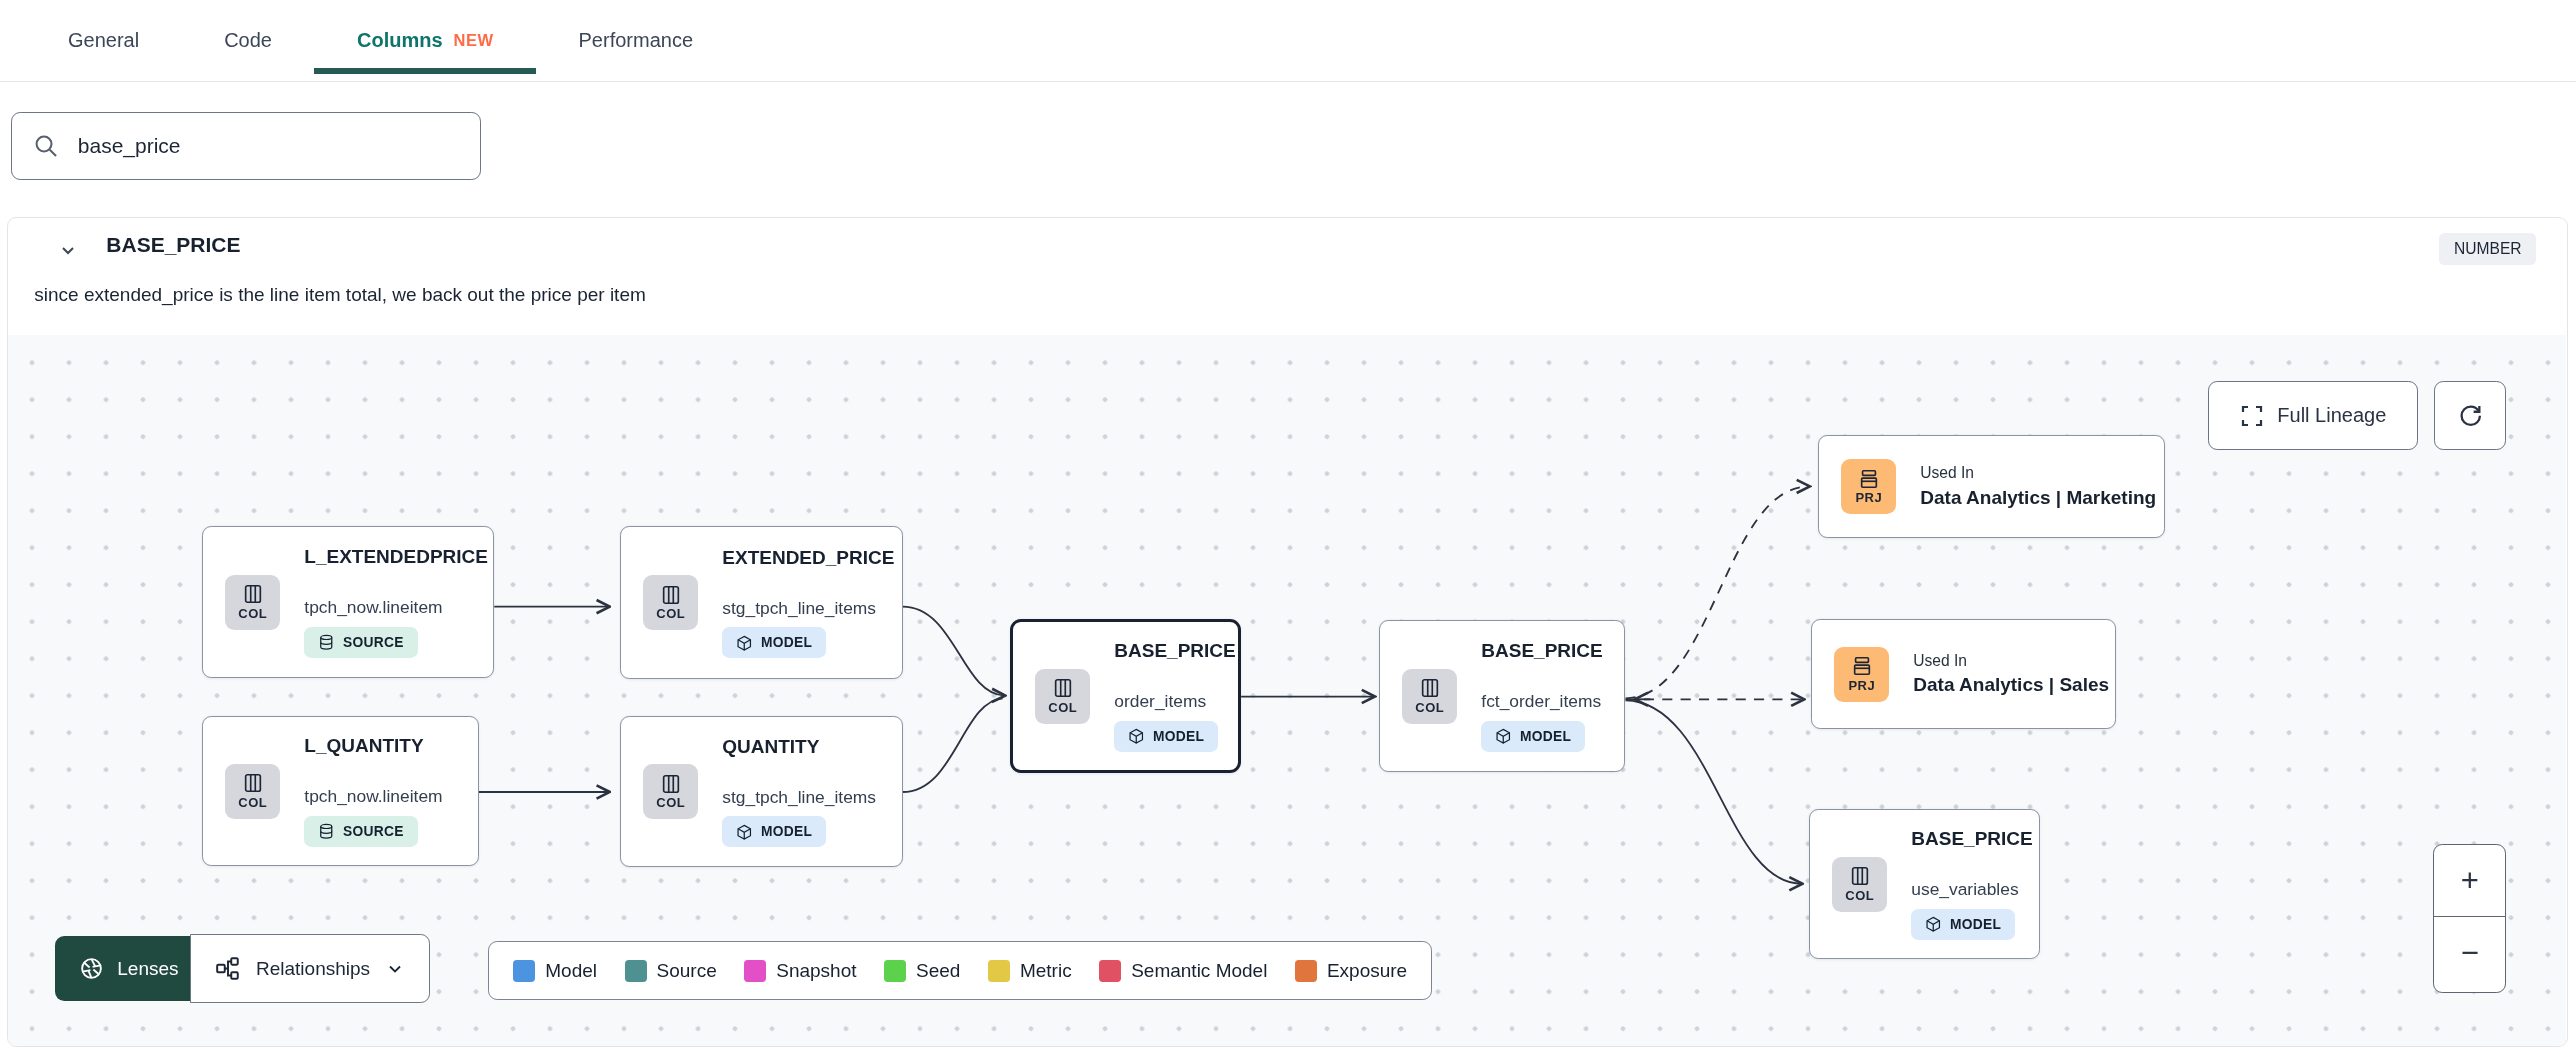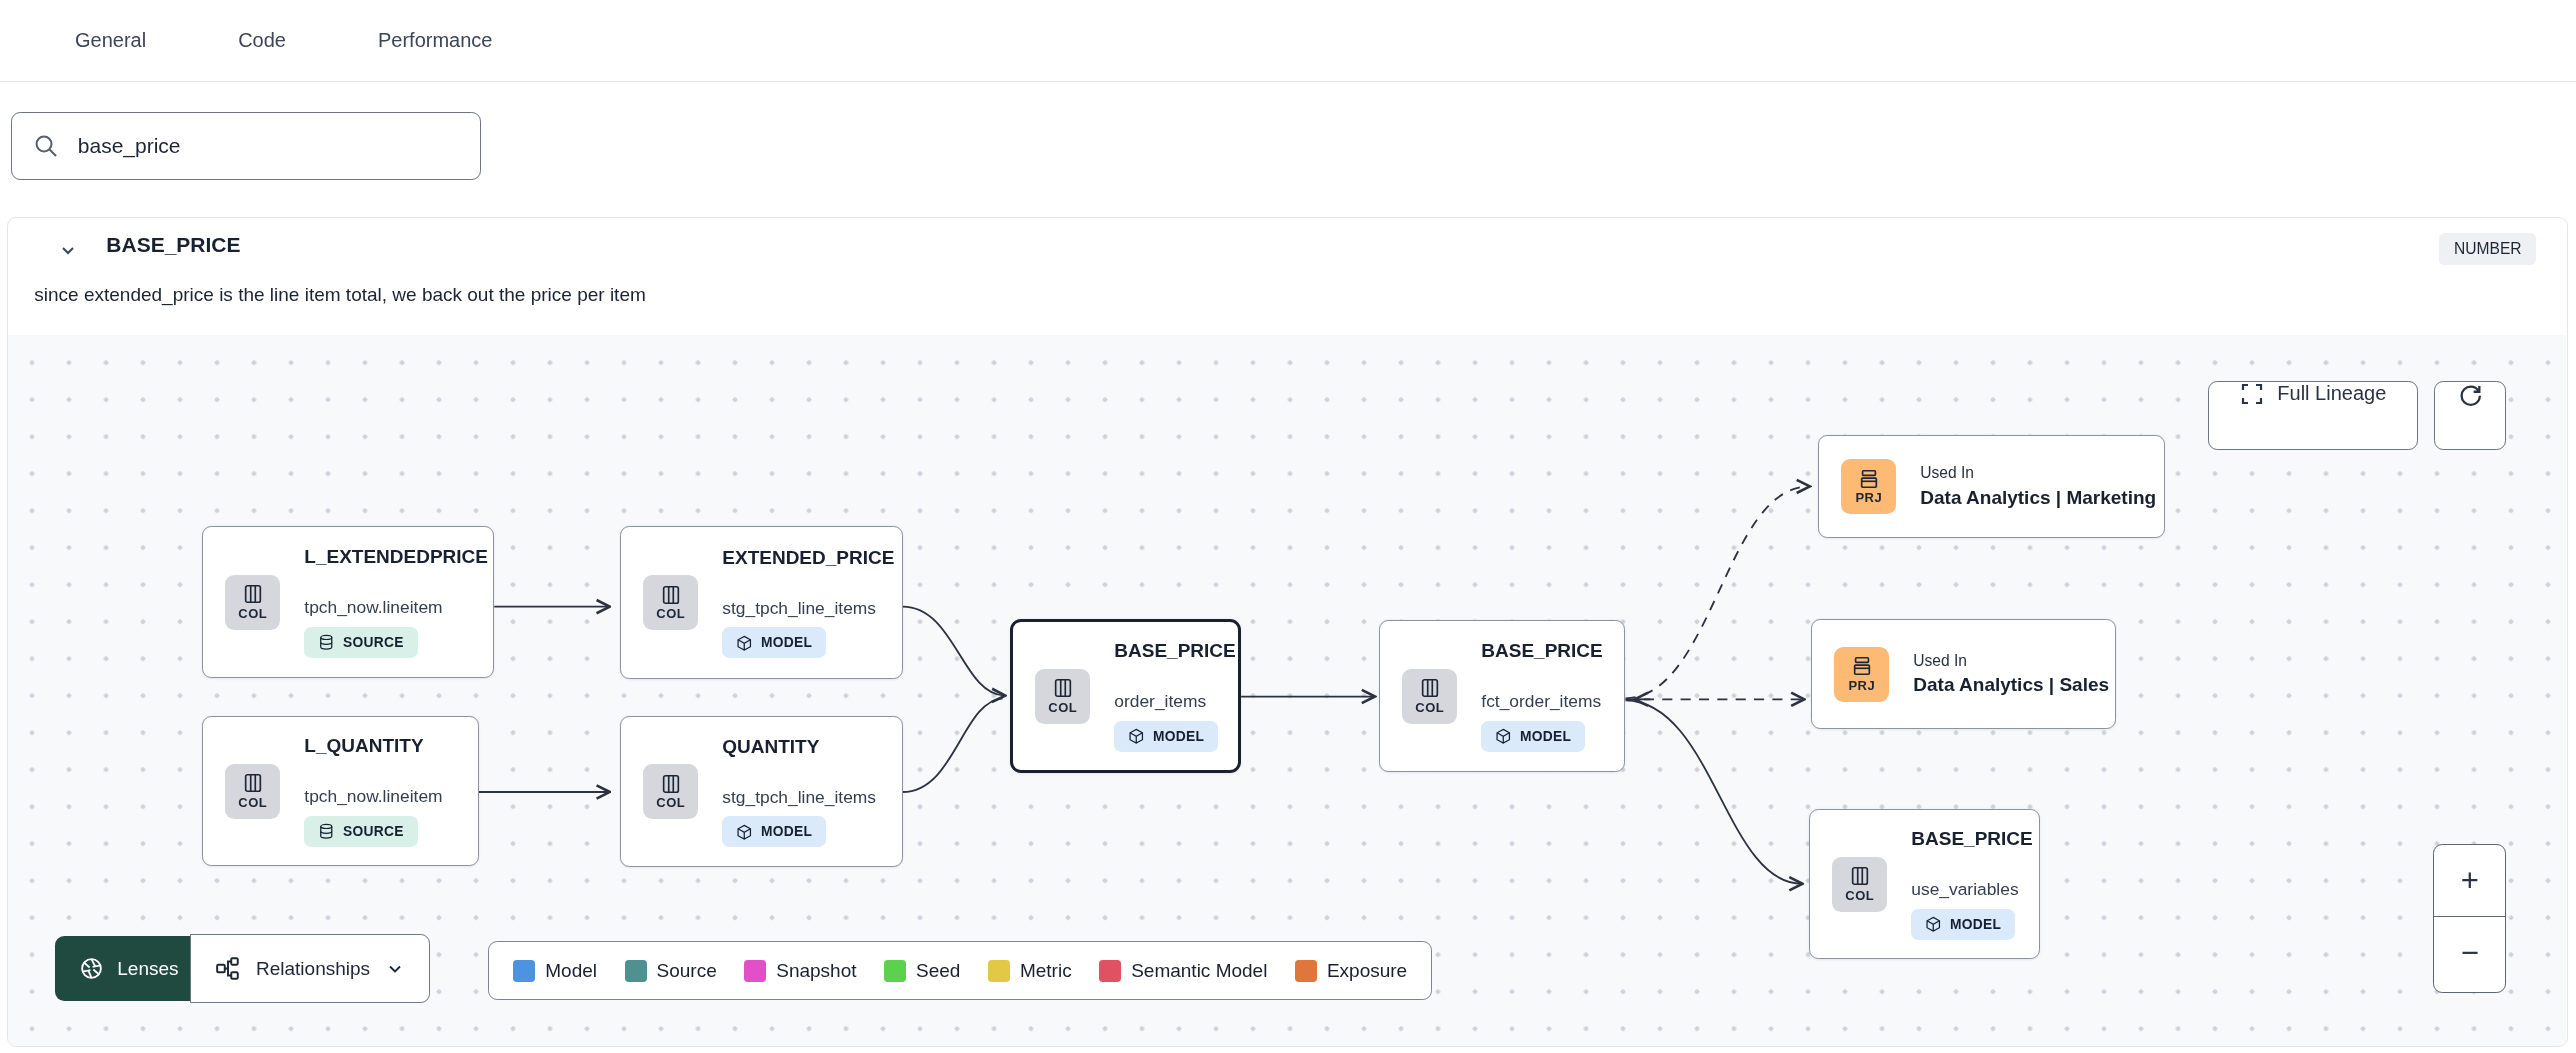--- a/index.html
+++ b/index.html
@@ -3,21 +3,21 @@
 <meta charset="utf-8">
 <style>
   * { margin:0; padding:0; box-sizing:border-box; }
   html,body { width:2576px; height:1053px; background:#ffffff;
     font-family:"Liberation Sans", sans-serif; color:#1c2636; }
   #app { position:relative; width:2576px; height:1053px; overflow:hidden; background:#fff; }
 
   
   .tabbar { position:absolute; left:0; top:0; width:2576px; height:82px;
     border-bottom:1.8px solid #e4e6e9; display:flex; align-items:center; gap:85px; padding-left:68px; }
-  .tab { display:flex; align-items:center; gap:11px; height:64px; font-size:20px; color:#3c4657; cursor:pointer; position:relative;margin-left:7px; }
+  .tab { display:flex; align-items:center; gap:11px; height:64px; font-size:20px; color:#3c4657; cursor:pointer; position:relative; }
   .tab.active { color:#0d756a; font-weight:700; }
   .tab.active::after { content:""; position:absolute; left:-43px; right:-42px; bottom:-1.8px; height:6.4px; background:#265a55; }
   .tab-new { color:#ff6a45; font-weight:700; font-size:16.5px; letter-spacing:0.5px; }
   .tab-pill { background:#e7e8ea; color:#1c2636; font-size:17.4px; border-radius:916px; padding:5.5px 13.8px; font-weight:400; }
 
   
   .searchwrap { position:absolute; left:11px; top:112px; width:470px; height:68px;
     border:1.8px solid #6b7585; border-radius:9.2px; background:#fff; display:flex; align-items:center; padding:0 20px; gap:18.3px; }
   .searchwrap input { border:none; outline:none; font-size:21px; color:#1c2636; width:100%;
     font-family:"Liberation Sans", sans-serif; background:transparent; }
@@ -51,21 +51,21 @@
   .nsub { font-size:17.4px; color:#333e4f;margin-top:21px; }
   .nbadge { display:inline-flex; align-items:center; gap:8.3px; border-radius:7.3px; padding:7.3px 13.8px;
     font-size:13.8px; font-weight:700; color:#15202e; letter-spacing:0.3px; }
   .nbadge.model { background:#daeafa; }
   .nbadge.source { background:#d9f0e9; }
   .usedin-label { font-size:15.6px; color:#28323f; }
   .usedin-title { font-size:19px; font-weight:700; color:#18212f; }
 
   
   .btn { position:absolute; background:#fff; border:1.8px solid #6b7484; border-radius:9.2px;
-    display:flex; justify-content:center; gap:13px; cursor:pointer; color:#2a3342; }
+    display:flex; align-items:center; justify-content:center; gap:13px; cursor:pointer; color:#2a3342; }
   .full-lineage { left:2200px; top:46px; width:210px; height:69px; font-size:20px; }
   .refresh { left:2426px; top:46px; width:72px; height:69px; }
   .zoomctl { position:absolute; left:2425px; top:509px; width:73px; height:149px;
     background:#fff; border:1.8px solid #5d6573; border-radius:9.2px; overflow:hidden; }
   .zoomctl .zbtn { width:100%; height:72px; display:flex; align-items:center; justify-content:center;
     font-size:31px; color:#2a3342; cursor:pointer; }
   .zoomctl .zbtn:first-child { border-bottom:1.8px solid #5d6573; }
 
   
   .lenses { position:absolute; left:47px; top:601px; height:65px; padding:0 24px;
@@ -86,20 +86,24 @@
 
 <div id="app">
 
   <div class="tabbar">
     <div class="tab">
         <span>General</span>
       </div>
     <div class="tab">
         <span>Code</span>
       </div>
+    <div class="tab active">
+      <span>Columns</span>
+      <span class="tab-new">NEW</span>
+    </div>
     <div class="tab">
         <span>Performance</span>
       </div>
   </div>
 
   <div class="searchwrap">
     <span>
       <svg width="27.5" height="27.5" viewBox="0 0 24 24" fill="none" stroke="#57606e" stroke-width="1.8">
         <circle cx="10.5" cy="10.5" r="6.5"></circle>
           <line x1="15.5" y1="15.5" x2="21" y2="21"></line>

